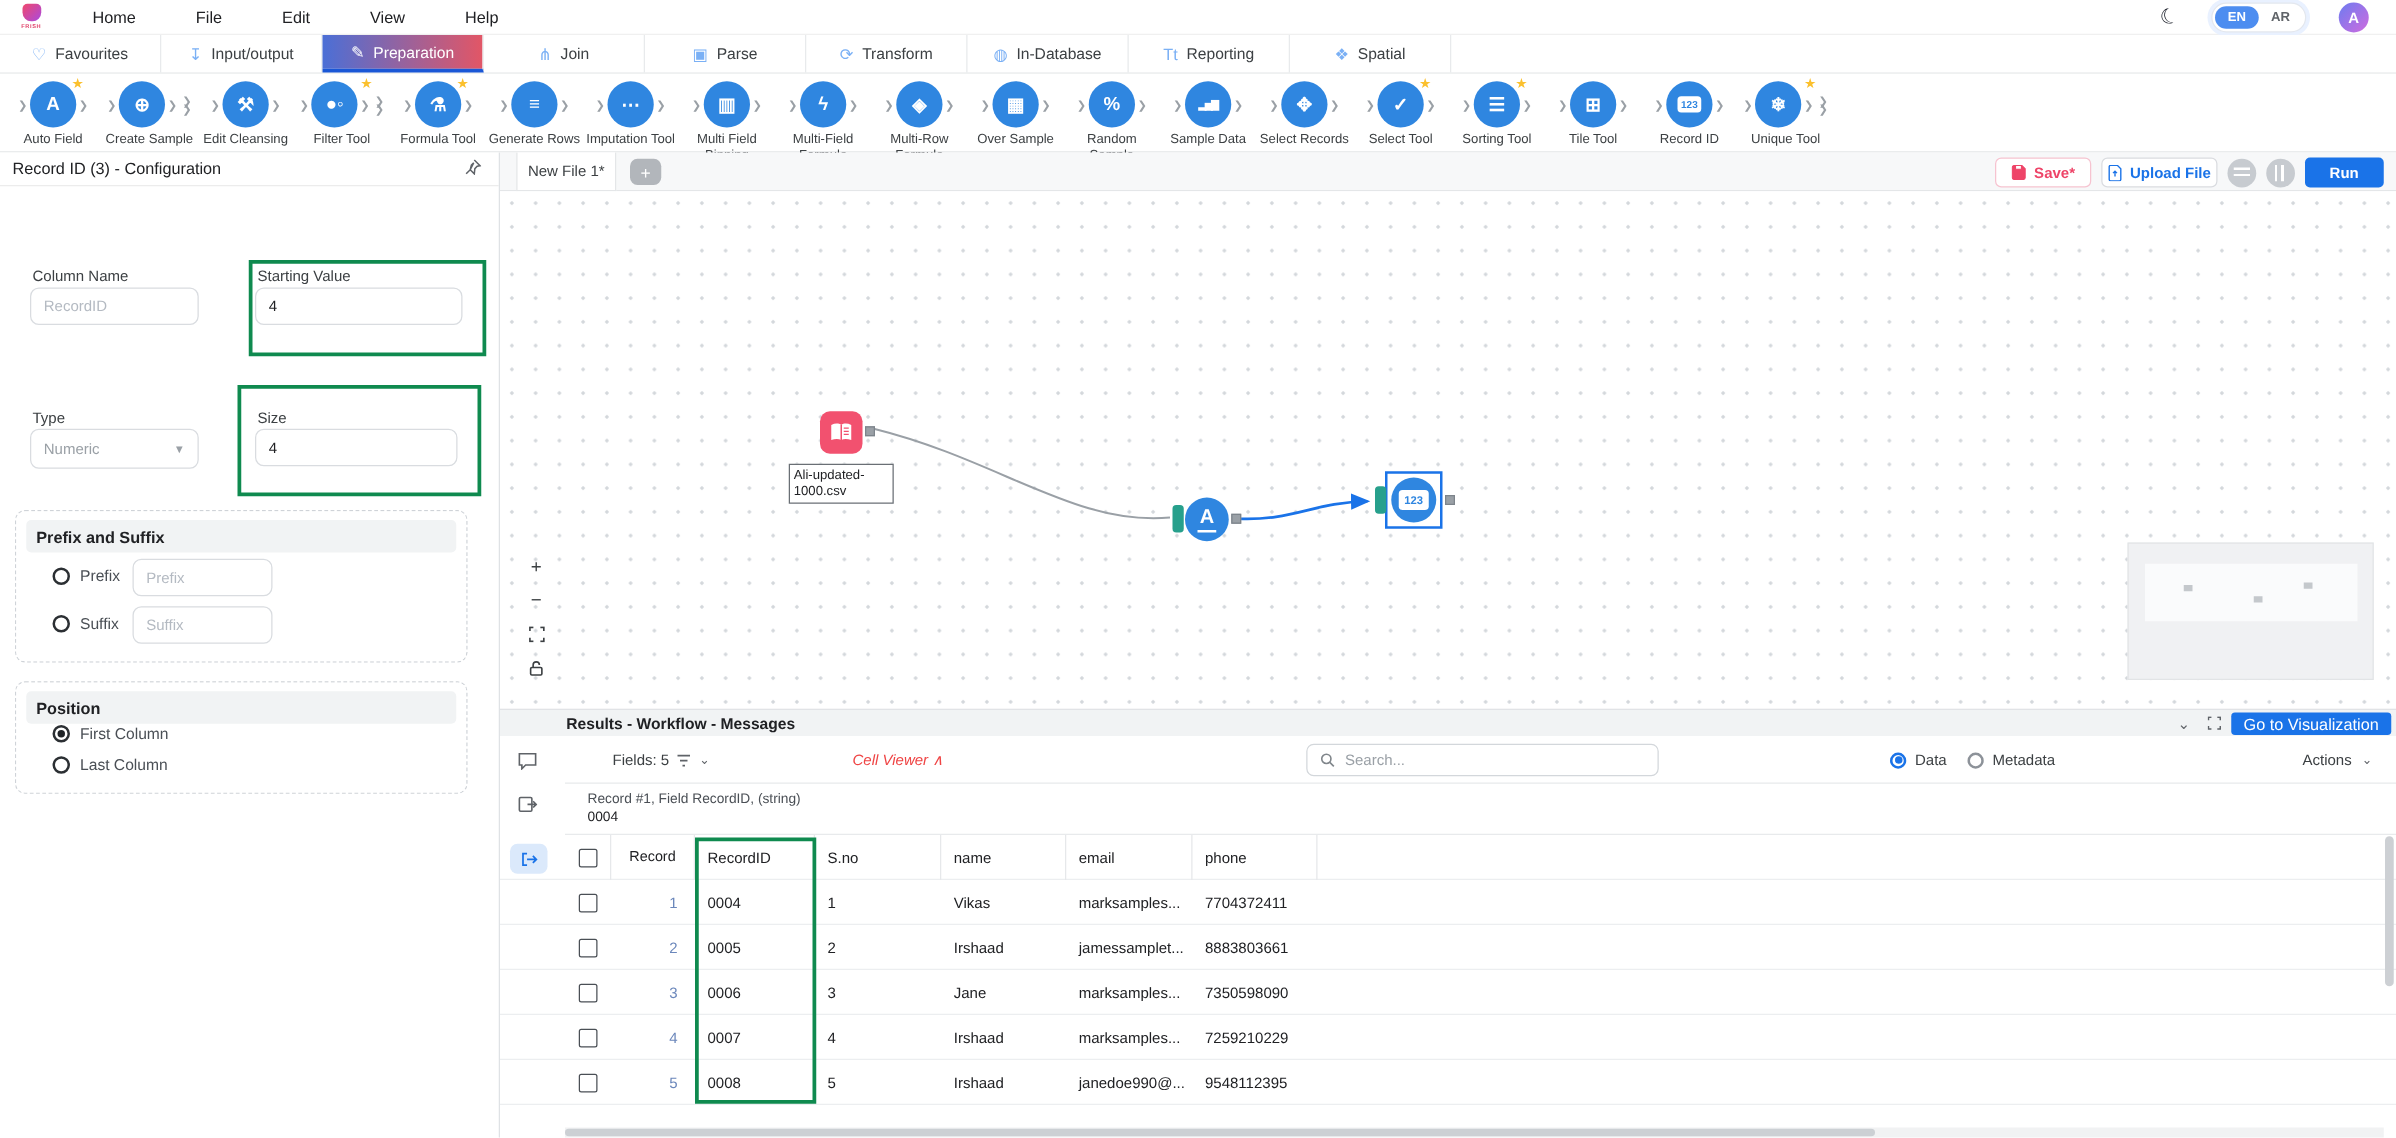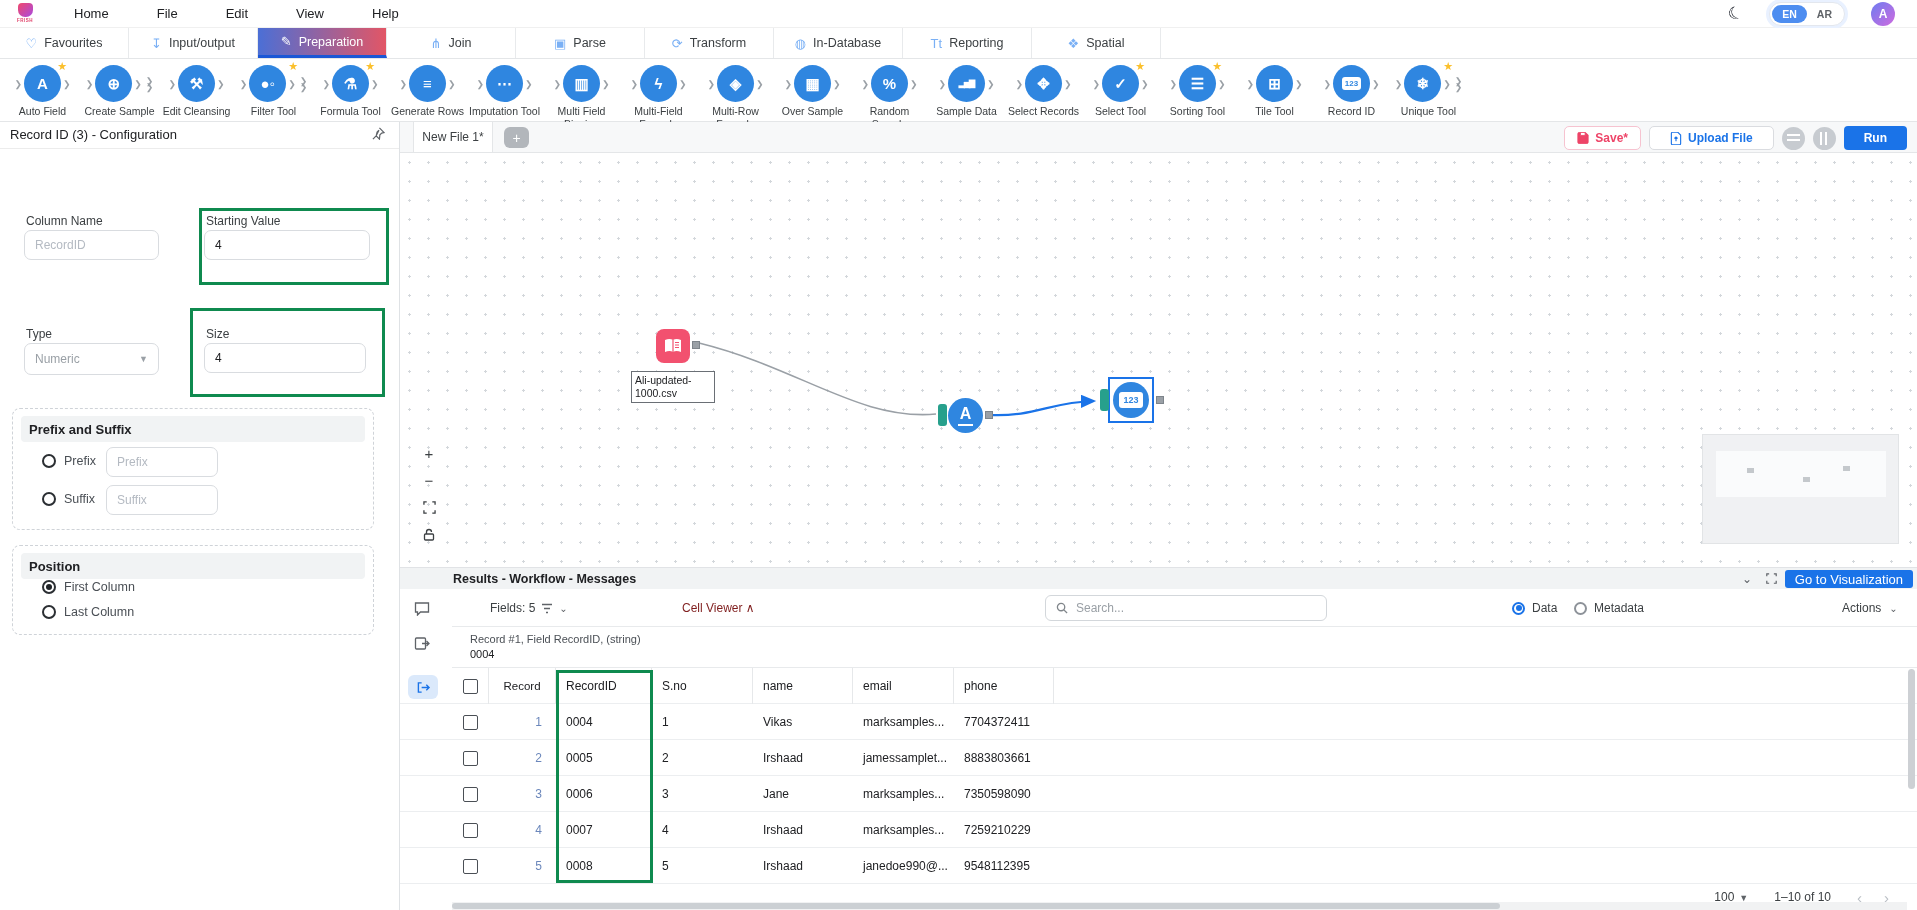--- a/index.html
+++ b/index.html
@@ -56,21 +56,21 @@
   .greenbox { position:absolute; border:3px solid #0f8a4f; z-index:5; pointer-events:none; }
 
   
   .rightregion { position:absolute; left:400px; top:122px; width:1517px; height:788px; }
 
   .filebar { position:absolute; left:0; top:0; width:100%; height:31px; background:#f7f8f9; border-bottom:1px solid #e4e6e8; }
   .filetab { position:absolute; left:13px; top:0; height:31px; width:80px; background:#fff; border:1px solid #e4e6e8; border-top:none; display:flex; align-items:center; justify-content:center; font-size:12px; color:#3c4043; }
   .addtab { position:absolute; left:104px; top:5px; width:25px; height:21px; border-radius:6px; background:#b2b6bb; color:#fff; font-size:14px; display:flex; align-items:center; justify-content:center; }
   .filebar-buttons { position:absolute; right:10px; top:4px; display:flex; align-items:center; gap:8px; }
   .btn-save { display:flex; align-items:center; gap:6px; border:1px solid #f6c3d0; border-radius:5px; background:#fff; color:#ee4468; font-size:12px; font-weight:bold; padding:4px 12px; }
-  .btn-upload { display:flex; align-items:center; gap:6px; border:1px solid #dadce0; border-radius:5px; background:#fff; color:#1a73e8; font-size:12px; font-weight:bold; padding:4px 20px; }
+  .btn-upload { display:flex; align-items:center; gap:6px; border:1px solid #dadce0; border-radius:5px; background:#fff; color:#1a73e8; font-size:12px; font-weight:bold; padding:4px 4px; }
   .circ-btn { width:23px; height:23px; border-radius:50%; background:#c7cbd0; position:relative; }
   .circ-btn .glyph-h { position:absolute; inset:7px 5px; background:repeating-linear-gradient(#fff 0 2px, transparent 2px 5px); }
   .circ-btn .glyph-v { position:absolute; inset:5px 7px; background:repeating-linear-gradient(90deg,#fff 0 2px, transparent 2px 5px); }
   .btn-run { background:#1a73e8; color:#fff; font-size:12px; font-weight:bold; border-radius:4px; padding:5px 20px; }
 
   .canvas { position:absolute; left:0; top:31px; width:100%; height:414px; background:#fff;
             background-image:radial-gradient(circle,#d3d7db 1.2px,transparent 1.4px); background-size:19px 19px; overflow:hidden; }
   .edges { position:absolute; inset:0; width:100%; height:100%; }
   .node-csv { position:absolute; left:256px; top:176px; width:34px; height:34px; border-radius:8px; background:#f2516f; display:flex; align-items:center; justify-content:center; }
   .port-sq { position:absolute; width:8px; height:8px; background:#9aa0a6; border:1px solid #7d848b; }
@@ -92,21 +92,21 @@
   .resheader .title { margin-left:53px; font-size:12.5px; font-weight:bold; color:#202124; }
   .res-hicons { position:absolute; right:140px; display:flex; gap:14px; color:#5f6368; font-size:12px; align-items:center; }
   .btn-viz { position:absolute; right:4px; top:2px; height:18px; background:#1a73e8; color:#fff; font-size:13px; border-radius:3px; padding:0 10px; display:flex; align-items:center; }
 
   .resbody { position:absolute; left:0; top:467px; width:100%; height:321px; background:#fff; }
   .leftstrip { position:absolute; left:0; top:0; width:52px; height:100%; }
   .ls-icon { position:absolute; left:14px; }
   .ls-exit { position:absolute; left:8px; top:86px; width:30px; height:24px; background:#dbe9fb; border-radius:6px; display:flex; align-items:center; justify-content:center; }
   .res-toolbar { position:absolute; left:52px; right:0; top:0; height:38px; border-bottom:1px solid #e8eaec; }
   .rt-item { position:absolute; top:0; height:38px; display:flex; align-items:center; gap:6px; font-size:12px; color:#3c4043; }
-  .cellviewer { color:#7f1d1d; }
+  .cellviewer { color:#ef4444;font-style:italic; }
   .searchbox { position:absolute; left:593px; top:6px; width:282px; height:26px; border:1px solid #d3d7db; border-radius:6px; background:#fff; display:flex; align-items:center; padding-left:10px; gap:8px; color:#9aa0a6; }
   .rad-sm { width:13px; height:13px; border:2px solid #8d9299; border-radius:50%; position:relative; flex:none; }
   .rad-sm.on { border-color:#1a73e8; }
   .rad-sm.on::after { content:""; position:absolute; inset:1.5px; border-radius:50%; background:#1a73e8; }
 
   .recordbar { position:absolute; left:52px; right:0; top:38px; height:41px; border-bottom:1px solid #e8eaec; font-size:11px; }
   .recordbar .l1 { position:absolute; left:18px; top:6px; color:#4a4f55; }
   .recordbar .l2 { position:absolute; left:18px; top:21px; color:#202124; }
 
   .grid { position:absolute; left:0; top:79px; width:100%; }
@@ -713,24 +713,18 @@
             <div class="g-cell c2">0008</div>
             <div class="g-cell c3">5</div>
             <div class="g-cell c4">Irshaad</div>
             <div class="g-cell c5">janedoe990@...</div>
             <div class="g-cell c6">9548112395</div>
           </div>
         </div>
     </div>
     <div class="greenbox tbl-greenbox"></div>
 
-    <div class="pagi">
-      <span><span>100</span><span class="caret">▼</span></span>
-      <span>1–10 of 10</span>
-      <span class="pchev">‹</span>
-      <span class="pchev" style="margin-left:-4px;">›</span>
-    </div>
     <div class="vscroll"></div>
     <div class="hscroll">
         <div class="thumb"></div>
       </div>
   </div>
 </div>
 
 </body></html>

